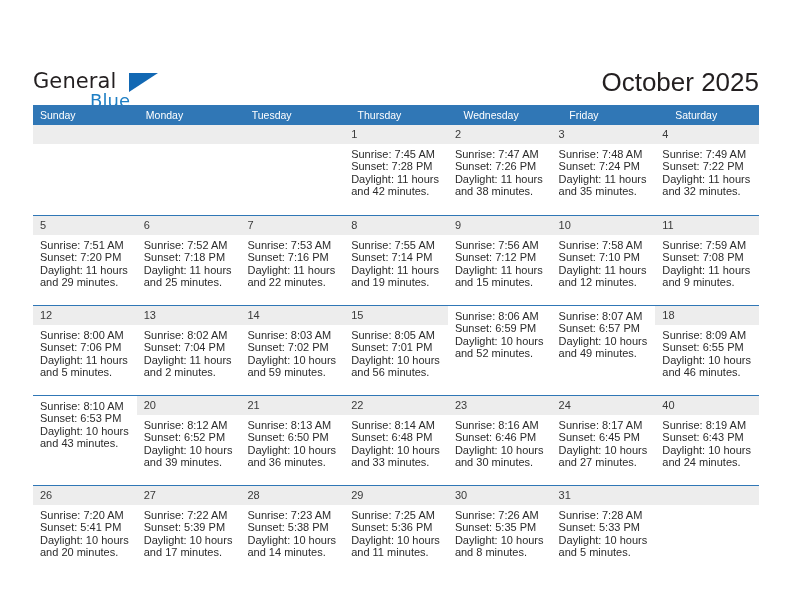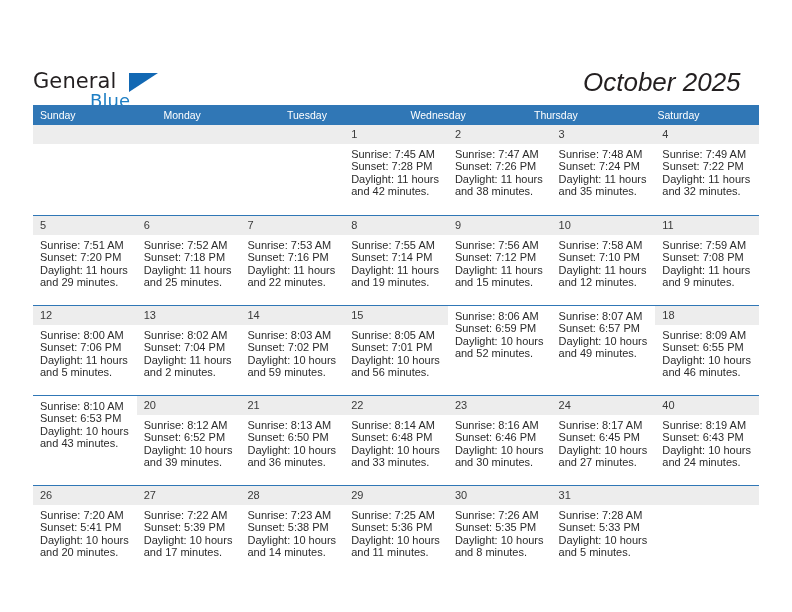--- a/index.html
+++ b/index.html
@@ -67,22 +67,21 @@
     width: 0;
     height: 0;
     border-left: 29px solid #1268b3;
     border-bottom: 19px solid transparent;
   }
 
   .title-block {
     position: absolute;
     right: 0px;
     top: 0px;
-    text-align: center;
-    font-style: italic;
+    text-align: right;
   }
   .cal-title {
     font-size: 26px;
     font-weight: 400;
     color: #231f20;
     line-height: 32px;
     white-space: nowrap;
     font-family: "Liberation Sans", sans-serif;
   }
   .cal-subtitle {
@@ -179,22 +178,23 @@
     </div>
 
   </div>
 
   <div class="calendar">
 
     <div class="dow-row">
       <div class="dow">Sunday</div>
       <div class="dow">Monday</div>
       <div class="dow">Tuesday</div>
+      <div class="dow">Thursday</div>
       <div class="dow">Wednesday</div>
-      <div class="dow">Thursday</div>
+      <div class="dow">Friday</div>
       <div class="dow">Saturday</div>
     </div>
 
     <div id="weeks-container">
         <div class="week first">
           <div class="day empty">
             <div class="daynum-band">
               <div class="daynum"></div>
             </div>
           </div>

